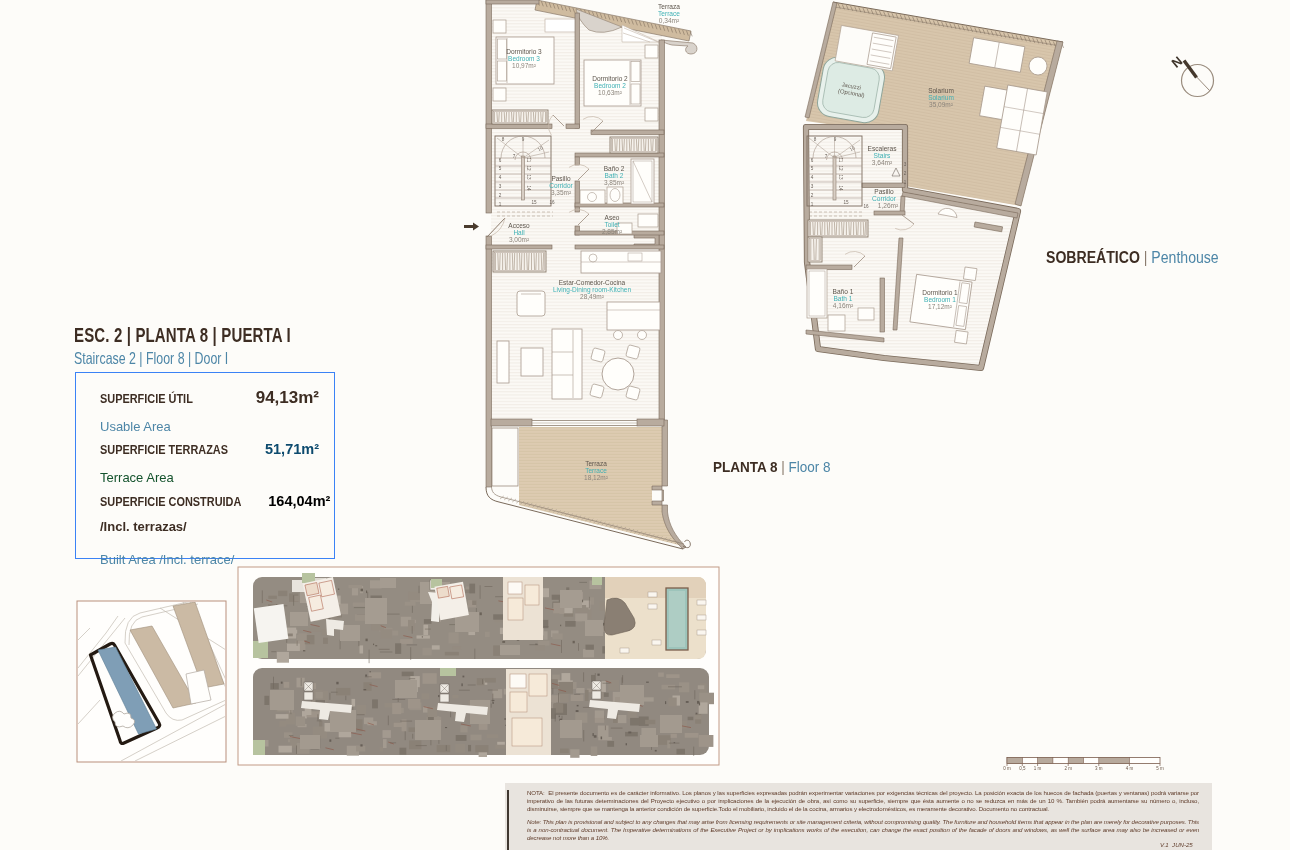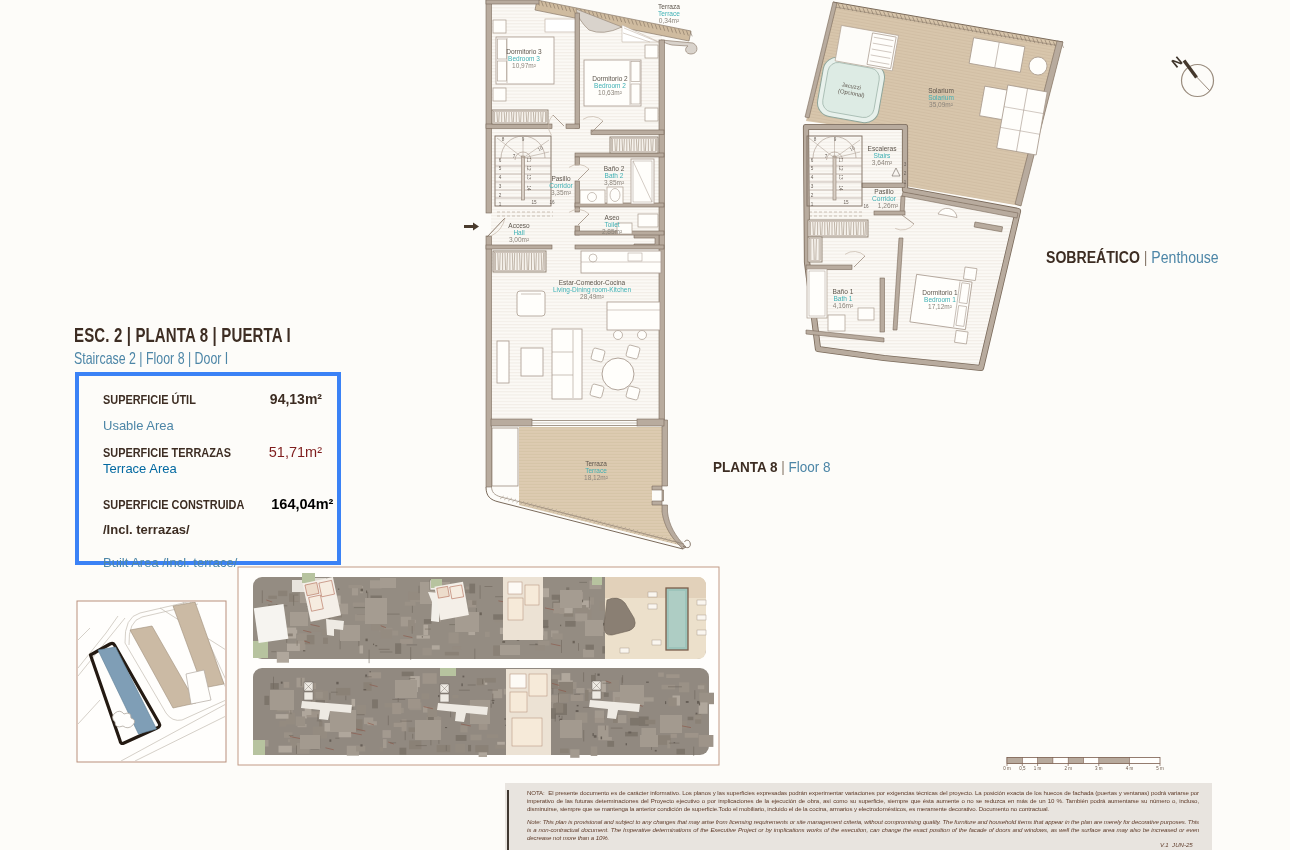--- a/index.html
+++ b/index.html
@@ -985,36 +985,36 @@
       <text x="1098.8" y="769.5" font-size="4.5" fill="#6b5748" text-anchor="middle" font-weight="normal">3 m</text>
       <text x="1129.4" y="769.5" font-size="4.5" fill="#6b5748" text-anchor="middle" font-weight="normal">4 m</text>
       <text x="1160" y="769.5" font-size="4.5" fill="#6b5748" text-anchor="middle" font-weight="normal">5 m</text>
     </svg></div>
 
 <div class="abs" style="left:74px;top:324px;line-height:1.1;transform:scaleX(0.75);transform-origin:0 0">
 <div style="font-size:20px;font-weight:600;color:#3d2d23;letter-spacing:0.2px;white-space:nowrap">ESC. 2 | PLANTA 8 | PUERTA I</div>
 <div style="font-size:16.5px;color:#4d86a7;margin-top:3px;white-space:nowrap">Staircase 2 | Floor 8 | Door I</div>
 </div>
 
-<div class="abs" style="left:75px;top:372px;width:258px;height:185px;border:4px solid #3b82f6">
+<div class="abs" style="left:75px;top:372px;width:258px;height:185px;border:1px solid #3b82f6">
 
 <div class="abs" style="left:24px;top:15px;right:15px">
 <div style="display:flex;justify-content:space-between;align-items:baseline">
         <span style="font-size:13px;font-weight:600;color:#3d2d23;white-space:nowrap;display:inline-block;transform:scaleX(0.84);transform-origin:0 50%">SUPERFICIE ÚTIL</span>
-        <span style="font-size:14px;font-weight:600;color:#3d2d23">94,13m²</span>
+        <span style="font-size:17px;font-weight:600;color:#3d2d23">94,13m²</span>
       </div>
 <div style="font-size:13px;color:#4d86a7;margin-top:11px">Usable Area</div>
 </div>
 
 <div class="abs" style="left:24px;top:68px;right:15px">
 <div style="display:flex;justify-content:space-between;align-items:flex-end">
         <span style="font-size:13px;font-weight:600;color:#3d2d23;white-space:nowrap;display:inline-block;transform:scaleX(0.84);transform-origin:0 50%">SUPERFICIE TERRAZAS</span>
-        <span style="font-size:14.5px;font-weight:400;color:#7f1d1d">51,71m²</span>
+        <span style="font-size:14.5px;font-weight:700;color:#0c4a6e">51,71m²</span>
       </div>
-<div style="font-size:13px;color:#0369a1;margin-top:1px">Terrace Area</div>
+<div style="font-size:13px;color:#14532d;margin-top:13px">Terrace Area</div>
 </div>
 
 <div class="abs" style="left:24px;top:120px;right:15px">
 <div style="display:flex;justify-content:space-between;align-items:flex-end">
         <span style="font-size:13px;font-weight:600;color:#3d2d23;white-space:nowrap;display:inline-block;transform:scaleX(0.84);transform-origin:0 50%">SUPERFICIE CONSTRUIDA</span>
         <span style="font-size:14.5px;font-weight:600;color:#000000;white-space:nowrap">164,04m²</span>
       </div>
 <div style="font-size:13px;font-weight:600;color:#3d2d23;margin-top:10px">/Incl. terrazas/</div>
 <div style="font-size:13px;color:#4d86a7;margin-top:18px">Built Area /Incl. terrace/</div>
 </div>

